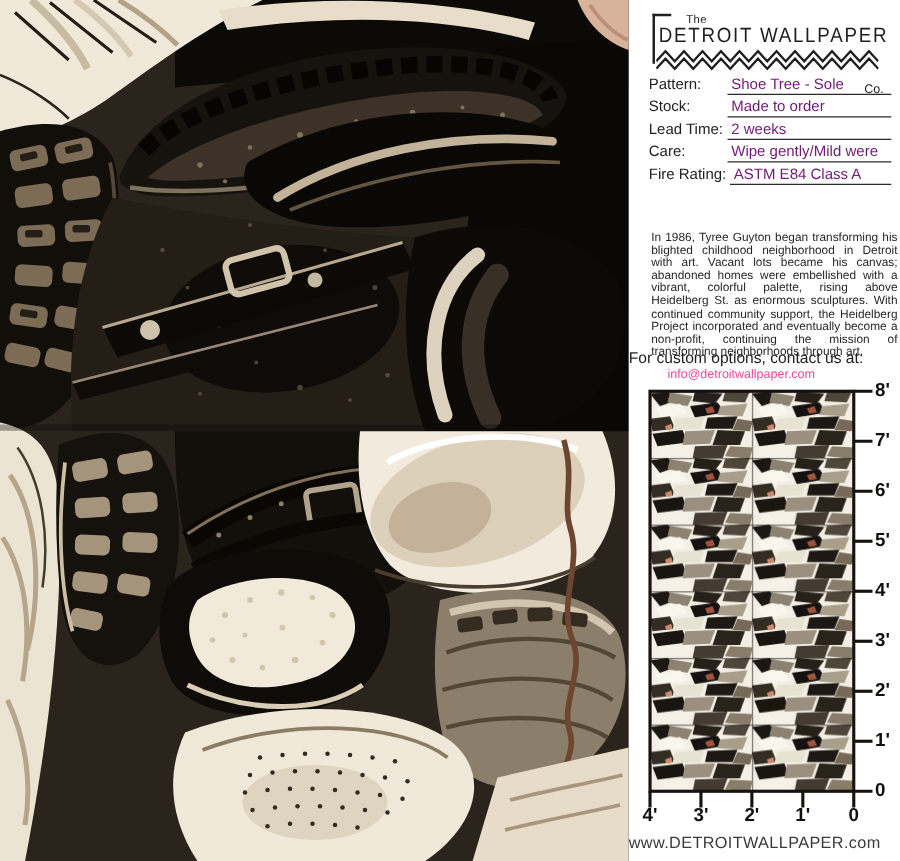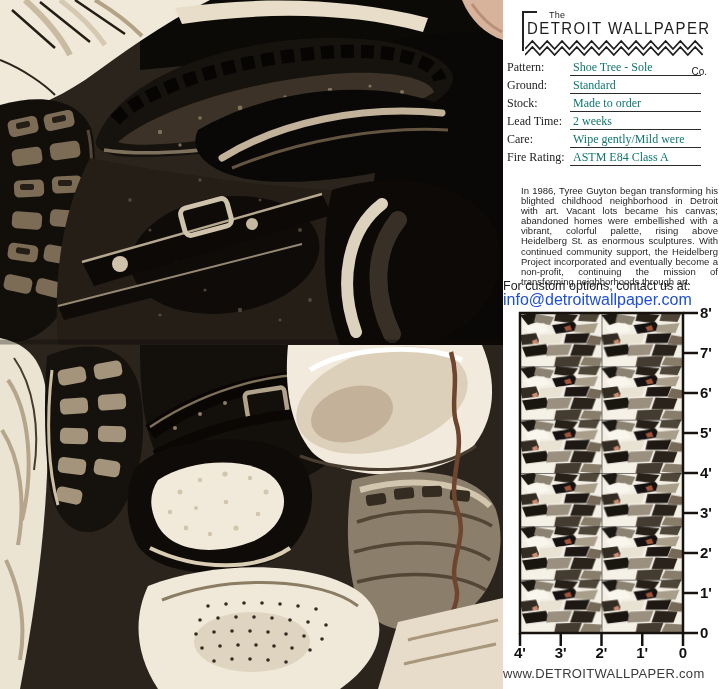--- a/index.html
+++ b/index.html
@@ -13,32 +13,32 @@
   
   .logo{position:absolute;left:18px;top:8px;width:186px;height:52px;}
   .logo-bar{position:absolute;left:1px;top:3px;width:1.5px;height:40px;background:#222;}
   .logo-the-bar{position:absolute;left:1px;top:3px;width:15px;height:1.5px;background:#222;}
   .logo-the{position:absolute;left:4px;top:2px;font-size:9px;letter-spacing:.3px;color:#1d1d1d;padding-left:24px;}
   .logo-main{position:absolute;left:6px;top:11px;font-size:15px;letter-spacing:1.4px;color:#1d1d1d;
              transform:scaleY(1.1);transform-origin:left top;white-space:nowrap;}
   .logo-co{position:absolute;right:0px;top:26px;font-size:10px;color:#1d1d1d;margin-top:32px;}
   .zigzag{position:absolute;left:4px;top:31px;}
   
-  .specs{position:absolute;left:4px;top:61px;width:194px;font-family:Liberation Serif, serif;}
+  .specs{position:absolute;left:16px;top:61px;width:194px;}
   .spec-row{display:flex;align-items:baseline;margin-bottom:3.6px;}
   .spec-label{min-width:60px;padding-right:3px;font-size:12px;line-height:12.5px;white-space:nowrap;color:#222;}
   .spec-value{flex:1;font-size:12px;line-height:12.5px;border-bottom:1.2px solid #2b2b2b;
-              padding:0 0 1px 3px;white-space:nowrap;color:#0f766e;}
+              padding:0 0 1px 3px;white-space:nowrap;color:#701a75;}
   
   .desc{position:absolute;left:18px;top:186px;width:197px;margin:0;font-size:9.5px;line-height:10.1px;
         text-align:justify;color:#262626;}
   
   .contact{position:absolute;left:0;top:279px;width:200px;text-align:left;}
   .contact-l1{font-size:12.5px;line-height:14px;color:#1e1e1e;}
-  .contact-l2{font-size:16px;line-height:13px;color:#1d4ed8;}
+  .contact-l2{font-size:10px;line-height:13px;color:#ec4899;margin-left:31px;}
   
   .measure{position:absolute;left:14px;top:308px;width:203px;height:350px;}
   .vlab{position:absolute;left:197px;width:22px;height:18px;font-size:15px;font-weight:bold;color:#111;}
   .hlab{position:absolute;top:644px;width:24px;height:18px;font-size:15px;font-weight:bold;color:#111;text-align:center;}
   .site{position:absolute;left:0;top:666px;width:201px;text-align:right;font-size:13px;
         letter-spacing:.3px;color:#3a3a3a;}
 </style>
 </head>
 <body>
 
@@ -265,24 +265,20 @@
         <polyline fill="none" stroke="#1e1e1e" stroke-width="1.8" points="0,16 7.4,8 14.8,16 22.2,8 29.6,16 37,8 44.4,16 51.8,8 59.2,16 66.6,8 74,16 81.4,8 88.8,16 96.2,8 103.6,16 111,8 118.4,16 125.8,8 133.2,16 140.6,8 148,16 155.4,8 162.8,16 170.2,8 177.6,16"></polyline>
       </svg>
     </div>
 
     <div class="specs">
       <div class="spec-row">
         <span class="spec-label">Pattern:</span>
         <span class="spec-value">Shoe Tree - Sole</span>
       </div>
       <div class="spec-row">
-        <span class="spec-label">Ground:</span>
-        <span class="spec-value">Standard</span>
-      </div>
-      <div class="spec-row">
         <span class="spec-label">Stock:</span>
         <span class="spec-value">Made to order</span>
       </div>
       <div class="spec-row">
         <span class="spec-label">Lead Time:</span>
         <span class="spec-value">2 weeks</span>
       </div>
       <div class="spec-row">
         <span class="spec-label">Care:</span>
         <span class="spec-value">Wipe gently/Mild were</span>

